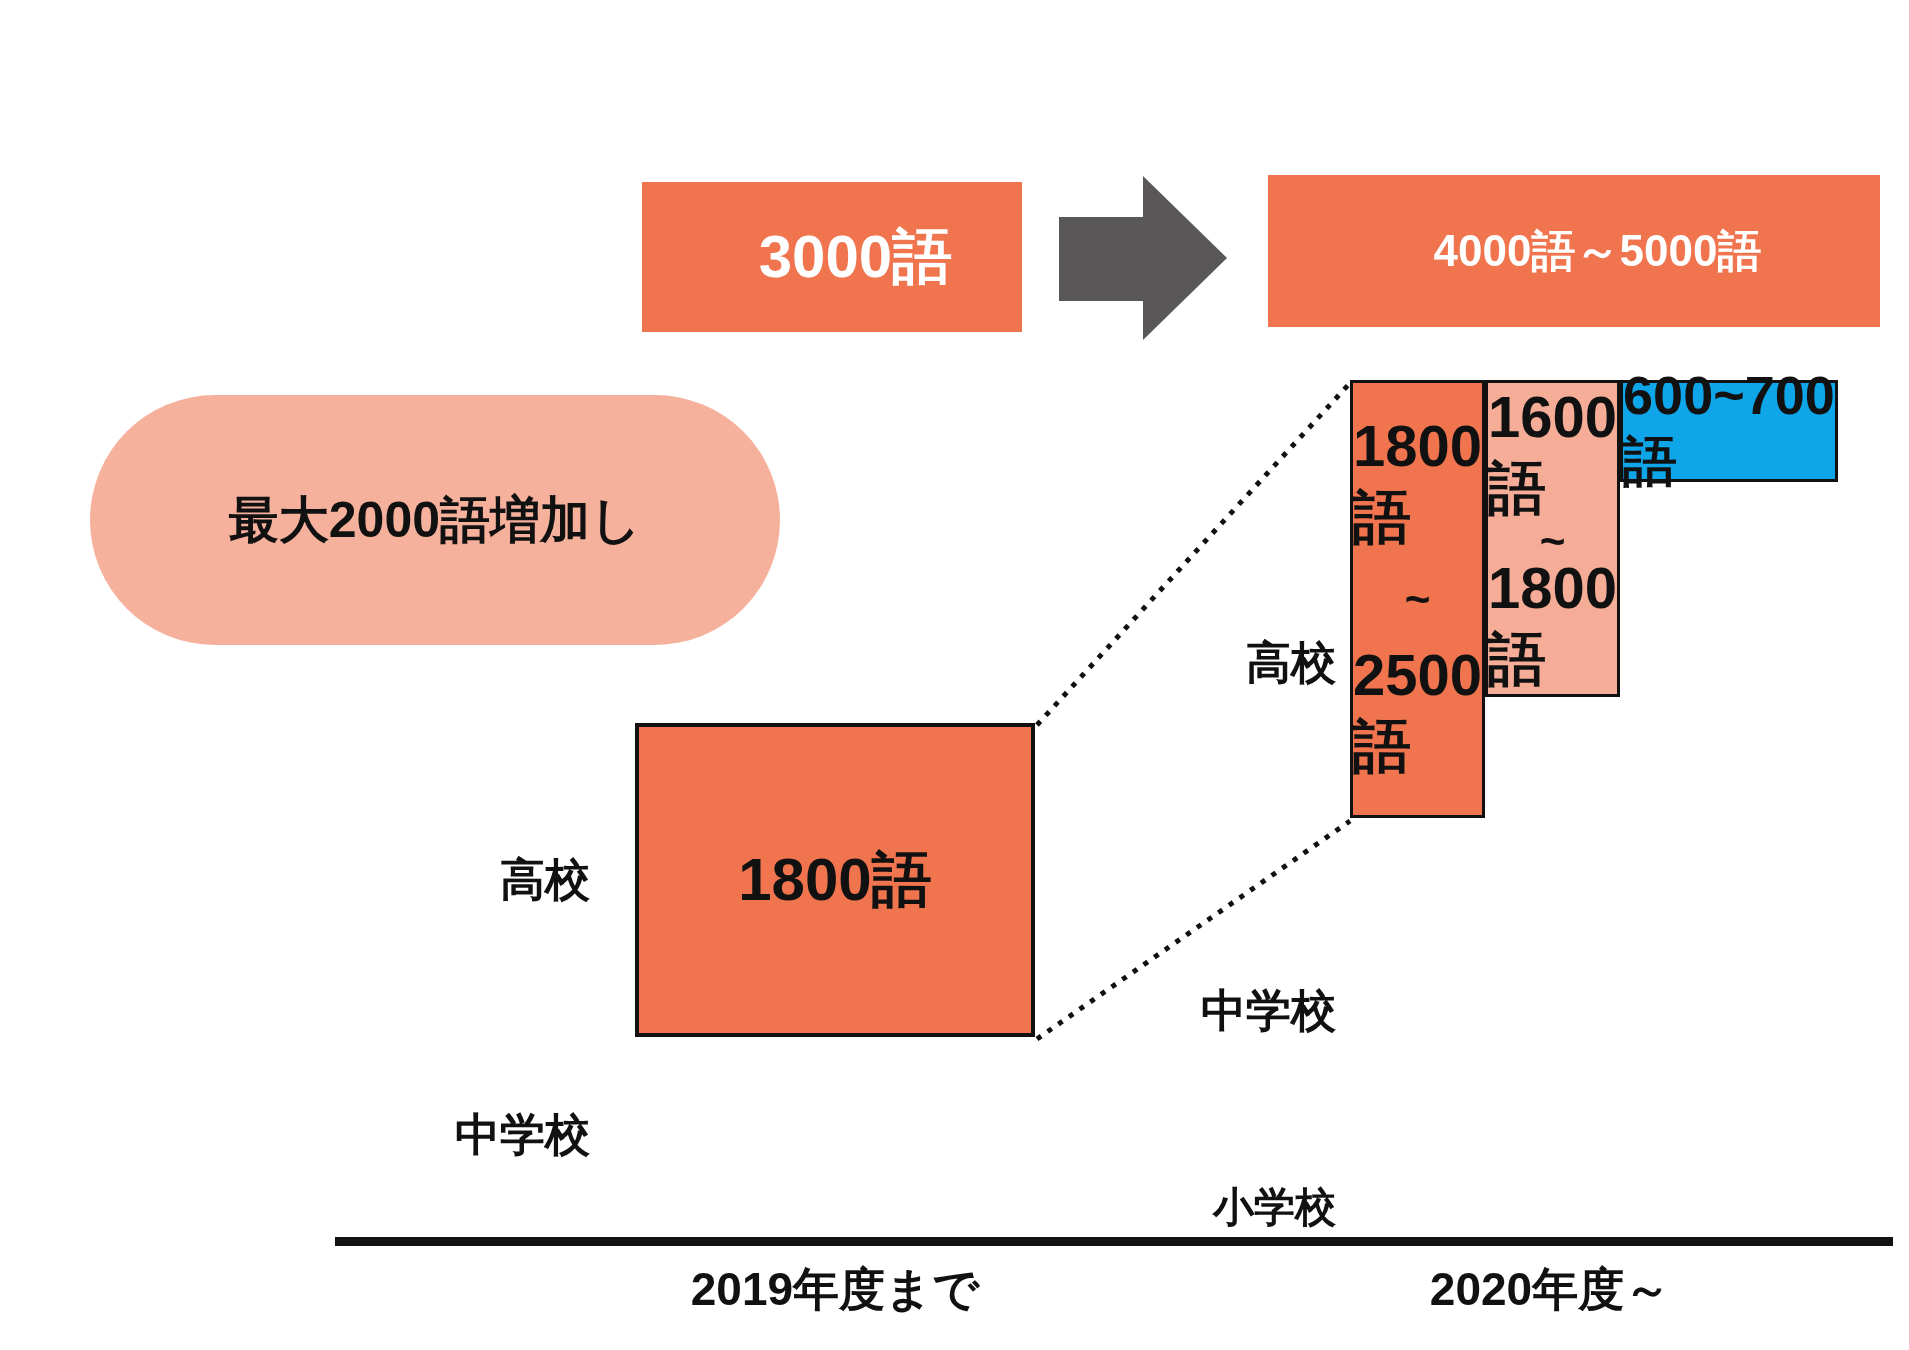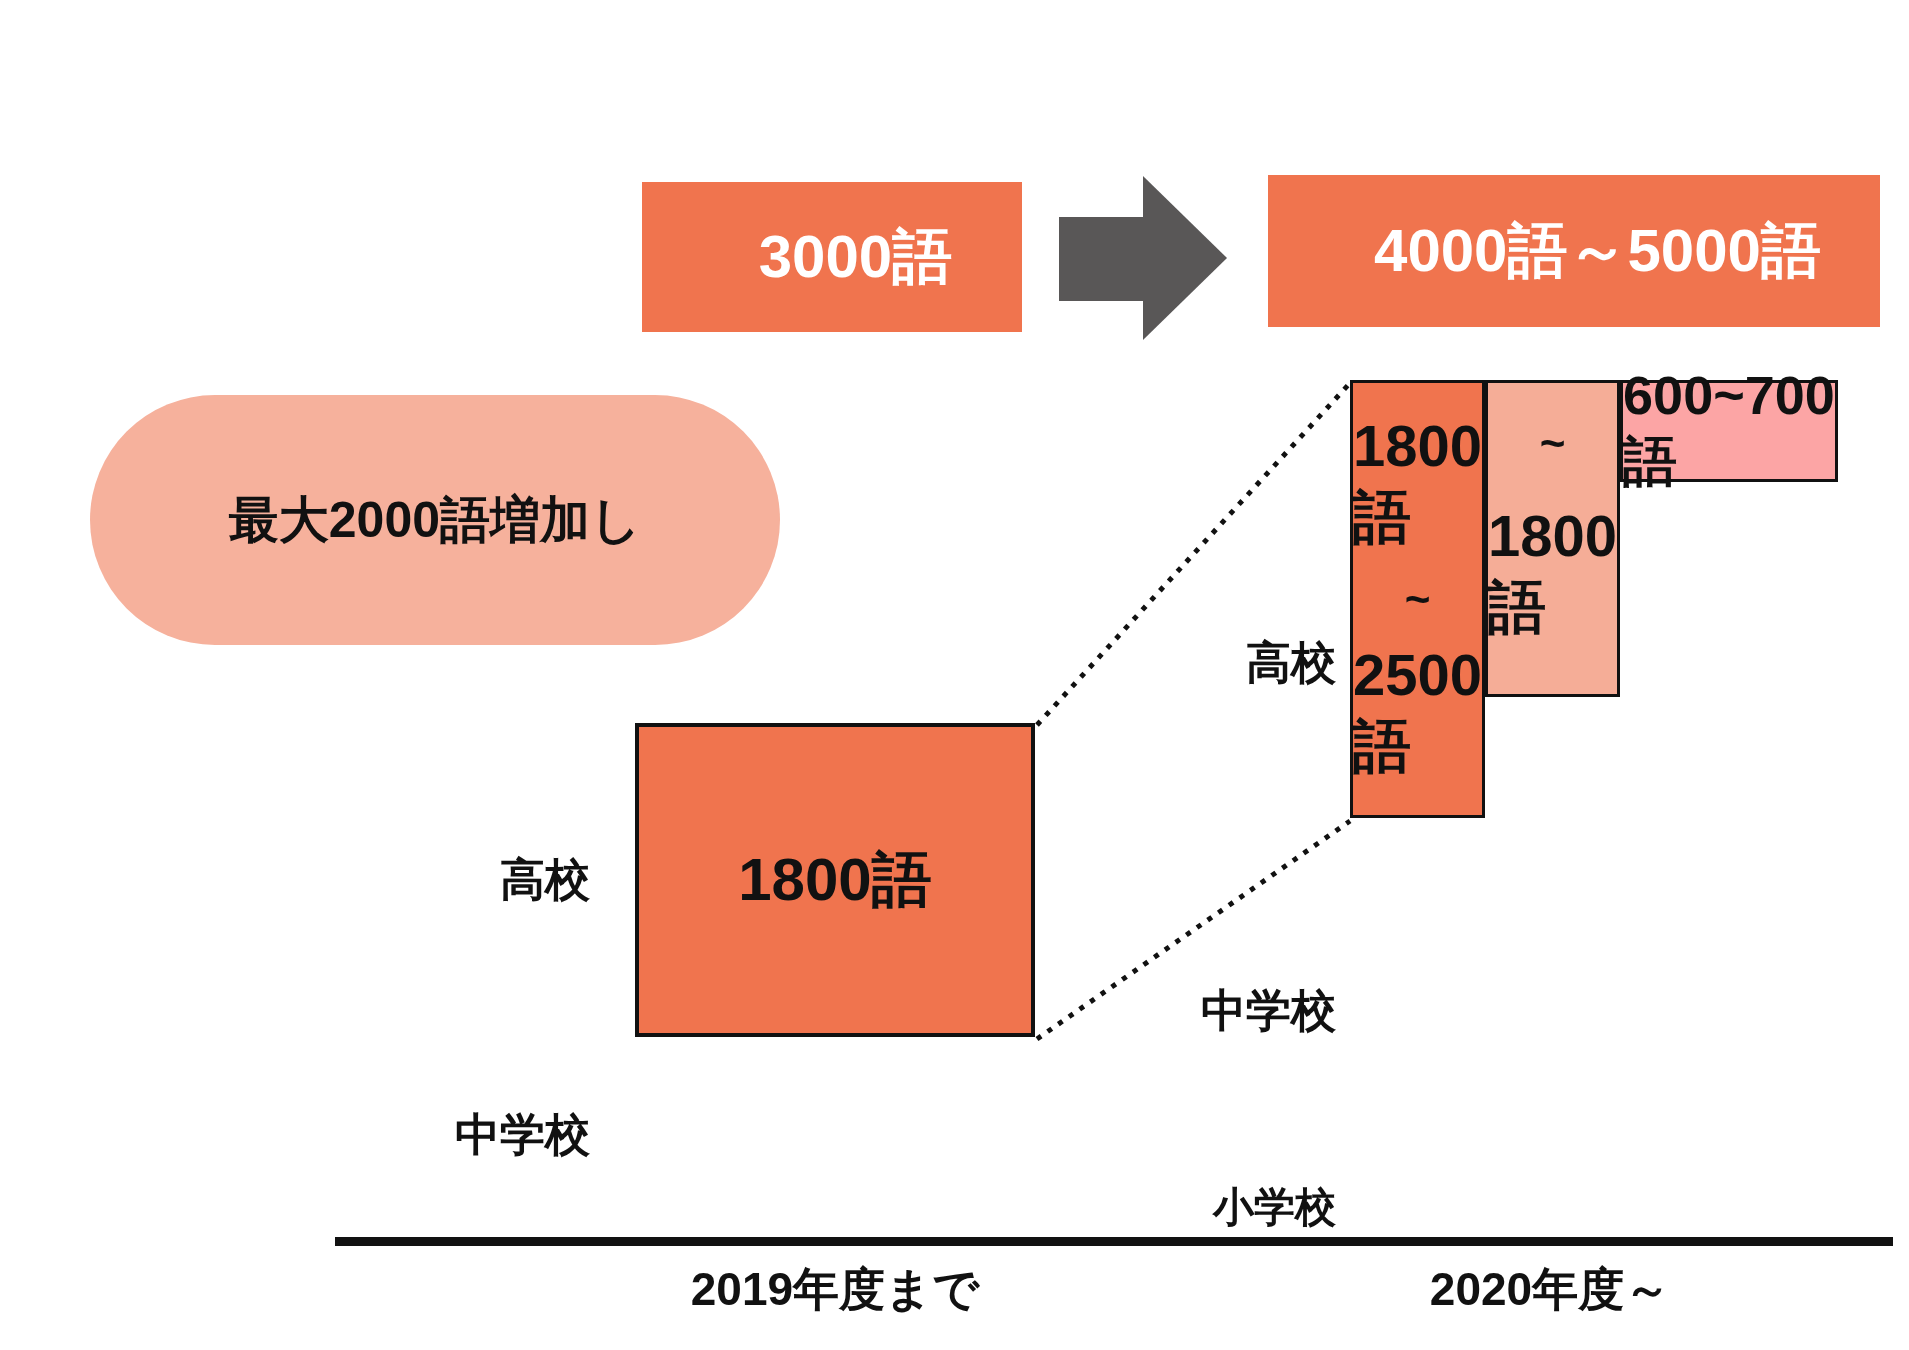--- a/index.html
+++ b/index.html
@@ -8,21 +8,21 @@
     font-family:"Liberation Sans","DejaVu Sans",sans-serif;color:#111;
   }
   .abs{position:absolute;}
 
   
   .count-box{
     background:#F0744E;color:#ffffff;font-weight:700;
     display:flex;align-items:center;justify-content:center;padding-left:47px;
   }
   .box-before{left:642px;top:182px;width:333px;height:150px;font-size:60px;}
-  .box-after{left:1268px;top:175px;width:565px;height:152px;font-size:60px;}
+  .box-after{left:1268px;top:175px;width:565px;height:152px;font-size:44px;}
 
   
   .arrow-body{left:1059px;top:217px;width:86px;height:84px;background:#595757;}
   .arrow-head{
     left:1143px;top:176px;width:0;height:0;
     border-top:82px solid transparent;border-bottom:82px solid transparent;
     border-left:84px solid #595757;
   }
 
   
@@ -38,21 +38,21 @@
   .right-bar{left:1350px;top:380px;width:402px;}
   .seg{
     box-sizing:border-box;width:100%;
     display:flex;flex-direction:column;align-items:center;justify-content:center;
     font-weight:700;color:#111;
   }
   .left-bar .seg{border:4px solid #111;}
   .right-bar .seg{border:3px solid #111;}
   .seg.orange{background:#F0744E;}
   .seg.pink{background:#F5AD97;}
-  .seg.yellow{background:#fca5a5;}
+  .seg.yellow{background:#0ea5e9;}
   .seg-l-hs{height:314px;font-size:60px;}
   .seg-l-jhs{height:200px;font-size:60px;}
   .seg-r-hs{height:438px;justify-content:space-evenly;font-size:58px;}
   .seg-r-jhs{height:317px;justify-content:space-evenly;font-size:58px;}
   .seg-r-es{height:102px;font-size:54px;}
   .tilde{font-size:44px;line-height:.6;}
 
   
   .side-label{
     width:236px;text-align:right;font-size:45px;font-weight:700;line-height:1;
@@ -103,20 +103,21 @@
     </div>
   </div>
 
   <div class="abs bar right-bar">
     <div class="seg orange seg-r-hs">
       <span>1800語</span>
       <span class="tilde">~</span>
       <span>2500語</span>
     </div>
     <div class="seg pink seg-r-jhs">
+      <span>1600語</span>
       <span class="tilde">~</span>
       <span>1800語</span>
     </div>
     <div class="seg yellow seg-r-es">
       <span>600~700語</span>
     </div>
   </div>
 
   <div class="abs side-label lbl-hs-left">高校</div>
   <div class="abs side-label lbl-jhs-left">中学校</div>

